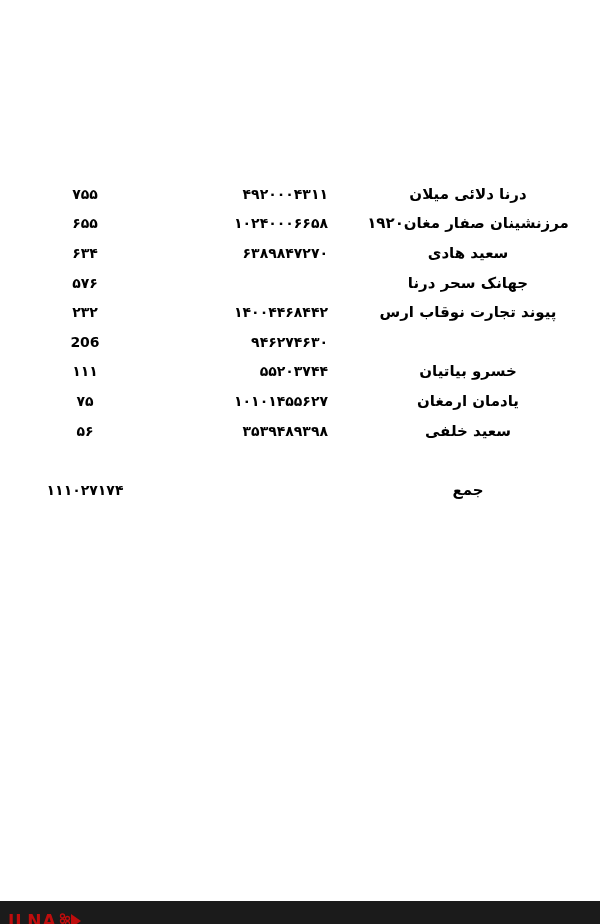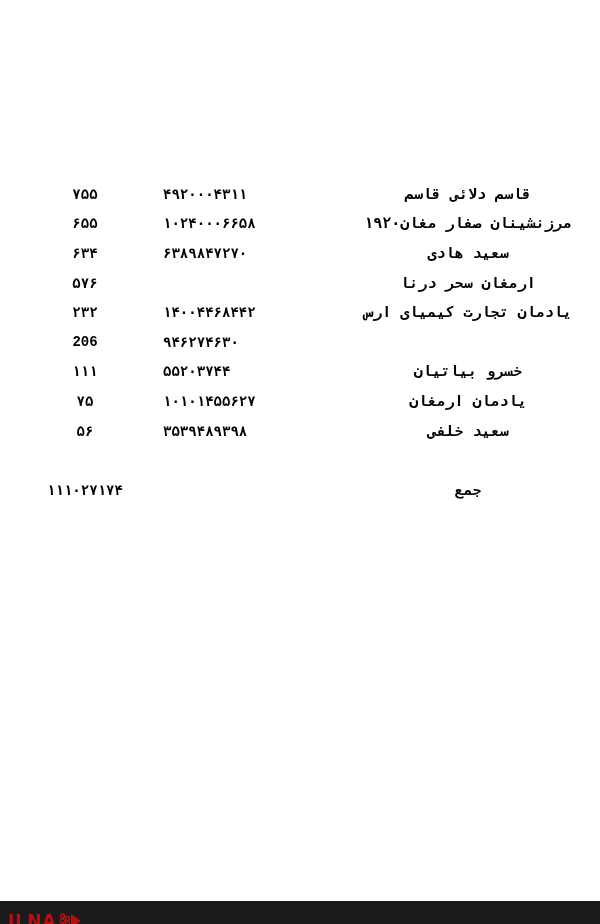--- a/index.html
+++ b/index.html
@@ -30,32 +30,31 @@
     height:29.6px;
   }
   .spacer-row{height:29.6px;}
   .cell{
     position:absolute;
     top:50%;
     transform:translateY(-50%);
     font-weight:bold;
     white-space:nowrap;
     direction:rtl;
-    font-family:Liberation Mono, monospace;
   }
   .cell.count{
     left:2px;
     width:166px;
     text-align:center;
     font-size:14px;
   }
   .cell.code{
     left:163px;
     width:165px;
-    text-align:left;
+    text-align:right;
     font-size:14px;
   }
   .cell.name{
     left:335px;
     width:266px;
     text-align:center;
     font-size:15px;
   }
   .footer-bar{
     position:absolute;
@@ -87,44 +86,44 @@
 </head>
 <body>
 
 <div class="page">
 
   <div class="data-table">
 
     <div class="row">
       <span class="cell count">۷۵۵</span>
       <span class="cell code">۴۹۲۰۰۰۴۳۱۱</span>
-      <span class="cell name">قاسم دلائی قاسم</span>
+      <span class="cell name">درنا دلائی میلان</span>
     </div>
 
     <div class="row">
       <span class="cell count">۶۵۵</span>
       <span class="cell code">۱۰۲۴۰۰۰۶۶۵۸</span>
       <span class="cell name">مرزنشینان صفار مغان۱۹۲۰</span>
     </div>
 
     <div class="row">
       <span class="cell count">۶۳۴</span>
       <span class="cell code">۶۳۸۹۸۴۷۲۷۰</span>
       <span class="cell name">سعید هادی</span>
     </div>
 
     <div class="row">
       <span class="cell count">۵۷۶</span>
-      <span class="cell name">ارمغان سحر درنا</span>
+      <span class="cell name">جهانک سحر درنا</span>
     </div>
 
     <div class="row">
       <span class="cell count">۲۳۲</span>
       <span class="cell code">۱۴۰۰۴۴۶۸۴۴۲</span>
-      <span class="cell name">یادمان تجارت کیمیای ارس</span>
+      <span class="cell name">پیوند تجارت نوقاب ارس</span>
     </div>
 
     <div class="row">
       <span class="cell count">206</span>
       <span class="cell code">۹۴۶۲۷۴۶۳۰</span>
     </div>
 
     <div class="row">
       <span class="cell count">۱۱۱</span>
       <span class="cell code">۵۵۲۰۳۷۴۴</span>

